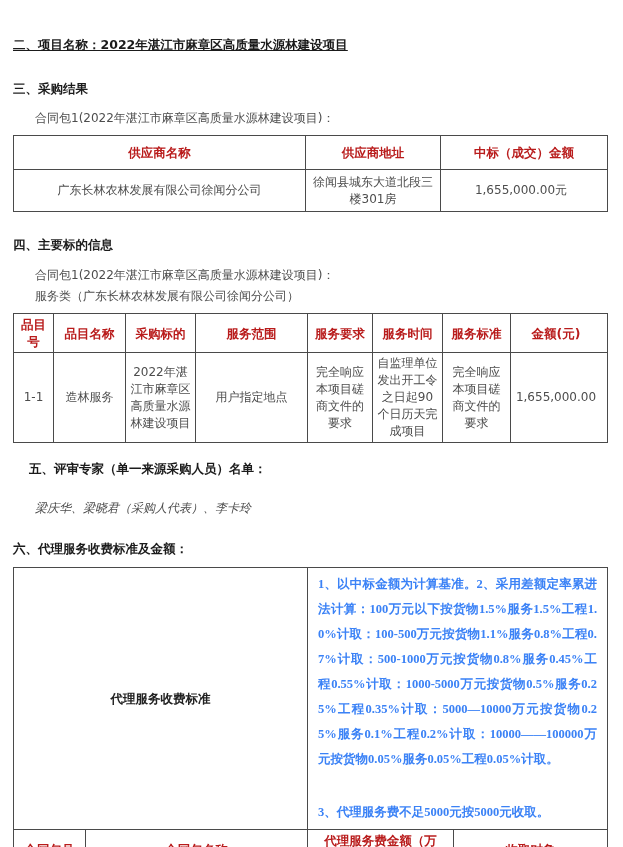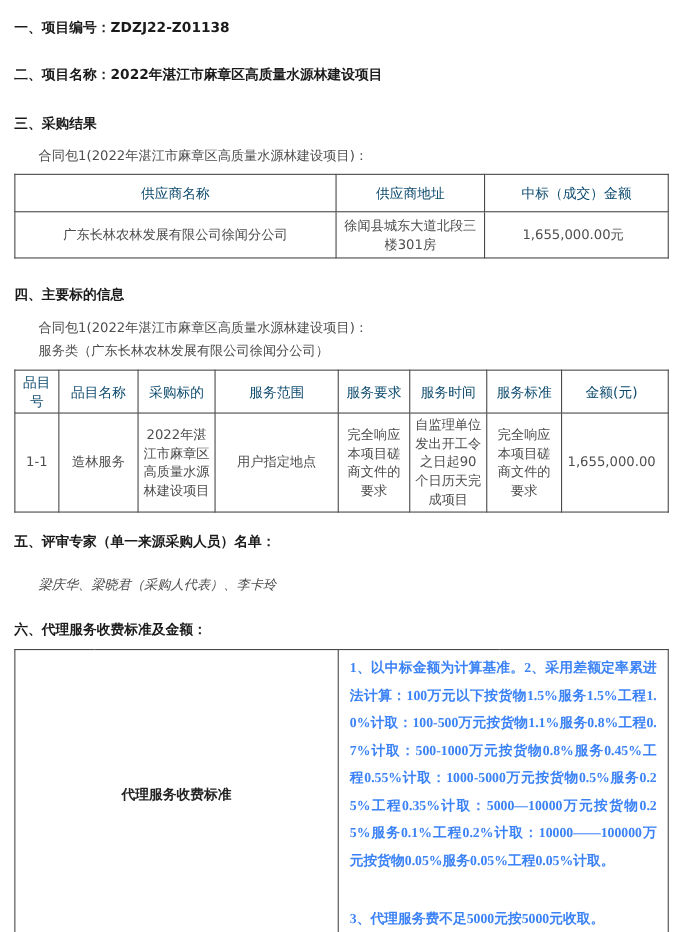--- a/index.html
+++ b/index.html
@@ -10,24 +10,24 @@
     -webkit-font-smoothing:antialiased;
   }
   .doc{padding:10px 13px 12px 13px;font-size:12px;}
   .heading{
     font-weight:bold;
     color:#1b1b1b;
     font-size:12.5px;
     line-height:17px;
   }
   #h1{margin-top:6px;}
-  #h2{margin-top:26px;}
+  #h2{margin-top:26px;text-decoration:underline;}
   #h3{margin-top:27px;}
   #h4{margin-top:24px;}
-  #h5{margin-top:17px;}
+  #h5{margin-top:17px;margin-left:16px;}
   #h6{margin-top:25px;font-family:Liberation Serif, serif;}
   .indent{
     padding-left:22px;
     color:#4d4d4d;
     font-size:12px;
     line-height:16px;
   }
   #pkg1{margin-top:13px;}
   #pkg2{margin-top:14px;}
   #svc{margin-top:5px;}
@@ -41,21 +41,21 @@
   th,td{
     border:1px solid #4a4a4a;
     text-align:center;
     vertical-align:middle;
     font-size:12px;
     line-height:17px;
     padding:2px 4px;
     word-break:break-all;
     overflow:hidden;
   }
-  th{font-weight:normal;color:#0c4a6e;font-size:12.5px;}
+  th{font-weight:bold;color:#b91c1c;font-size:12.5px;}
   td{color:#4d4d4d;}
   .num{text-align:center;padding-right:10px;}
   #table1 .hrow{height:34px;}
   #table1 .brow{height:42px;}
   #table2 .hrow{height:35px;}
   #table2 .brow{height:88px;}
   #table3 .frow{height:200px;}
   #table3 .hrow{height:30px;}
   .fee-label{font-weight:bold;color:#222222;font-size:12.5px;}
   .fee-text{
@@ -69,21 +69,20 @@
     font-family:Liberation Serif, serif;
   }
   .fee-text div{text-align:justify;}
   .fee-text .last{text-align:left;margin-top:28px;}
 </style>
 </head>
 <body>
 
 <div class="doc">
 
-  <div id="h1" class="heading">一、项目编号：ZDZJ22-Z01138</div>
 
   <div id="h2" class="heading">二、项目名称：2022年湛江市麻章区高质量水源林建设项目</div>
 
   <div id="h3" class="heading">三、采购结果</div>
 
   <div id="pkg1" class="indent">合同包1(2022年湛江市麻章区高质量水源林建设项目)：</div>
 
   <table id="table1">
     <colgroup>
       <col style="width:292px">

